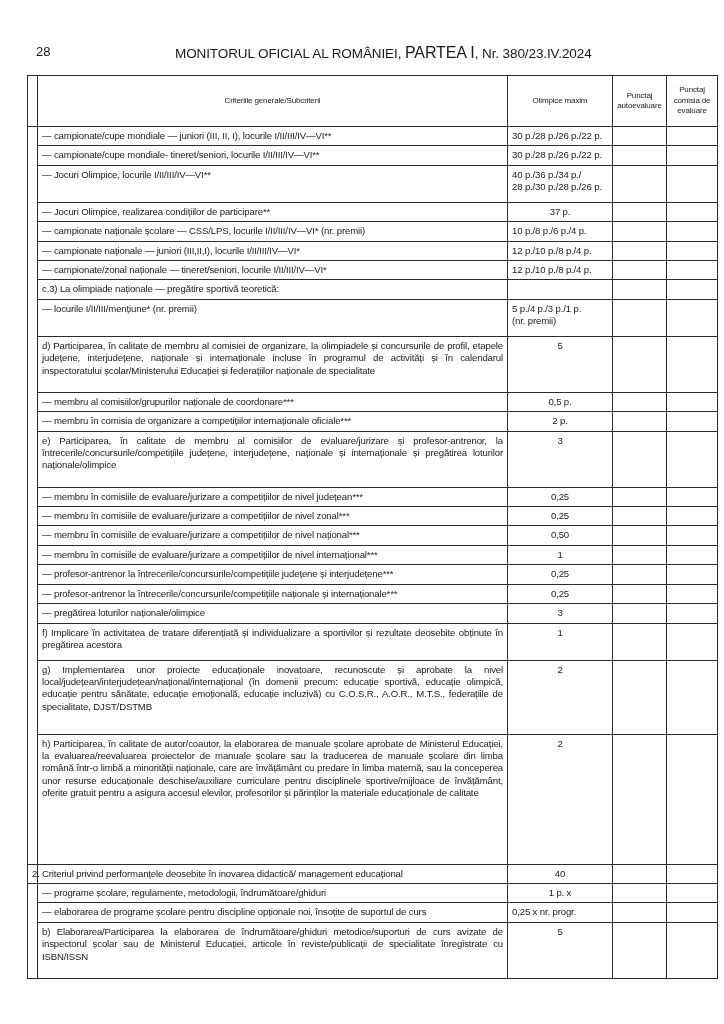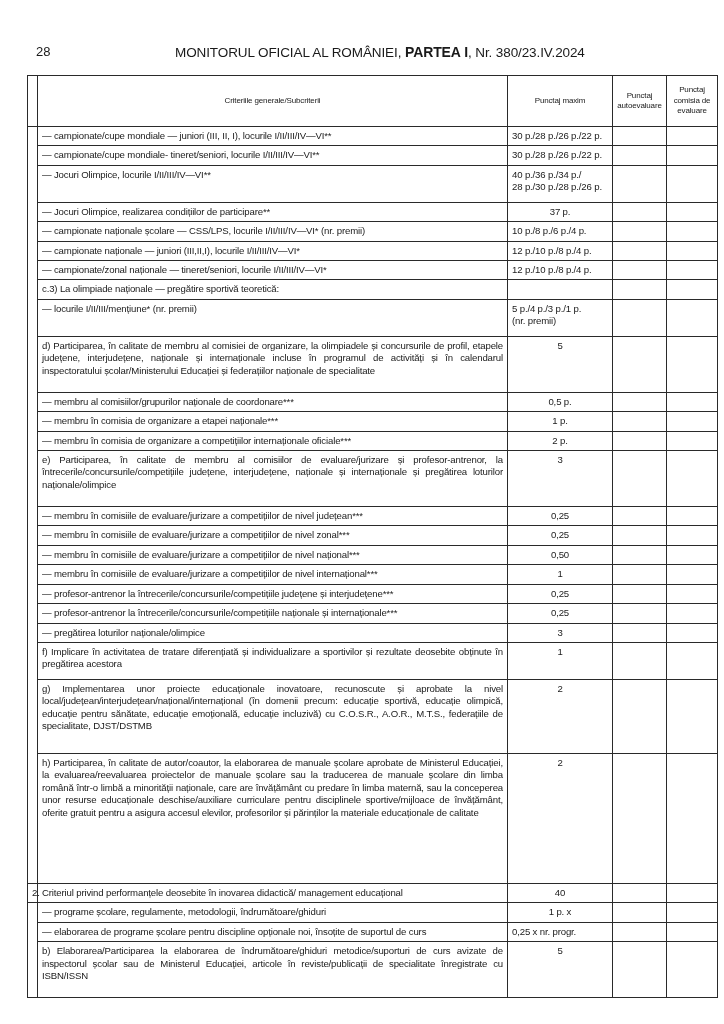--- a/index.html
+++ b/index.html
@@ -6,21 +6,21 @@
   body {
     width: 724px; height: 1024px; position: relative; overflow: hidden;
     font-family: "Liberation Sans", "DejaVu Sans", sans-serif; color: #1a1a1a;
   }
   .page-number {
     position: absolute; left: 36px; top: 44px; font-size: 13px;
   }
   .running-header {
     position: absolute; left: 175px; top: 44px; font-size: 13.5px; letter-spacing: -0.1px;
   }
-  .running-header .small { font-size: 14px; font-weight: bold; }
+  .running-header .small { font-size: 16px; }
   table.criteria {
     position: absolute; left: 27px; top: 75px;
     width: 690px;
     border-collapse: collapse;
     table-layout: fixed;
     font-size: 9.6px;
     line-height: 12.4px;
     letter-spacing: -0.15px;
   }
   table.criteria td, table.criteria th {
@@ -60,21 +60,21 @@
     <col class="col-num">
       <col class="col-crit">
       <col class="col-max">
       <col class="col-auto">
       <col class="col-com">
   </colgroup>
   <thead>
     <tr class="hdr">
       <th></th>
       <th>Criteriile generale/Subcriterii</th>
-      <th>Punctaj maxim</th>
+      <th>Olimpice maxim</th>
       <th>Punctaj autoevaluare</th>
       <th>Punctaj comisia de evaluare</th>
     </tr>
   </thead>
   <tbody id="rows">
       <tr class="h1">
         <td class="num" style="border-bottom: none;"></td>
         <td class="crit">— campionate/cupe mondiale — juniori (III, II, I), locurile I/II/III/IV—VI**</td>
         <td class="max-left" style="white-space: pre-line;">30 p./28 p./26 p./22 p.</td>
         <td></td>
@@ -147,27 +147,20 @@
       </tr>
       <tr class="h1">
         <td class="num" style="border-top: none; border-bottom: none;"></td>
         <td class="crit">— membru al comisiilor/grupurilor naționale de coordonare***</td>
         <td class="max-center" style="white-space: pre-line;">0,5 p.</td>
         <td></td>
         <td></td>
       </tr>
       <tr class="h1">
         <td class="num" style="border-top: none; border-bottom: none;"></td>
-        <td class="crit">— membru în comisia de organizare a etapei naționale***</td>
-        <td class="max-center" style="white-space: pre-line;">1 p.</td>
-        <td></td>
-        <td></td>
-      </tr>
-      <tr class="h1">
-        <td class="num" style="border-top: none; border-bottom: none;"></td>
         <td class="crit">— membru în comisia de organizare a competițiilor internaționale oficiale***</td>
         <td class="max-center" style="white-space: pre-line;">2 p.</td>
         <td></td>
         <td></td>
       </tr>
       <tr class="h3">
         <td class="num" style="border-top: none; border-bottom: none;"></td>
         <td class="crit justify">e) Participarea, în calitate de membru al comisiilor de evaluare/jurizare și profesor-antrenor, la întrecerile/concursurile/competițiile județene, interjudețene, naționale și internaționale și pregătirea loturilor naționale/olimpice</td>
         <td class="max-center" style="white-space: pre-line;">3</td>
         <td></td>

